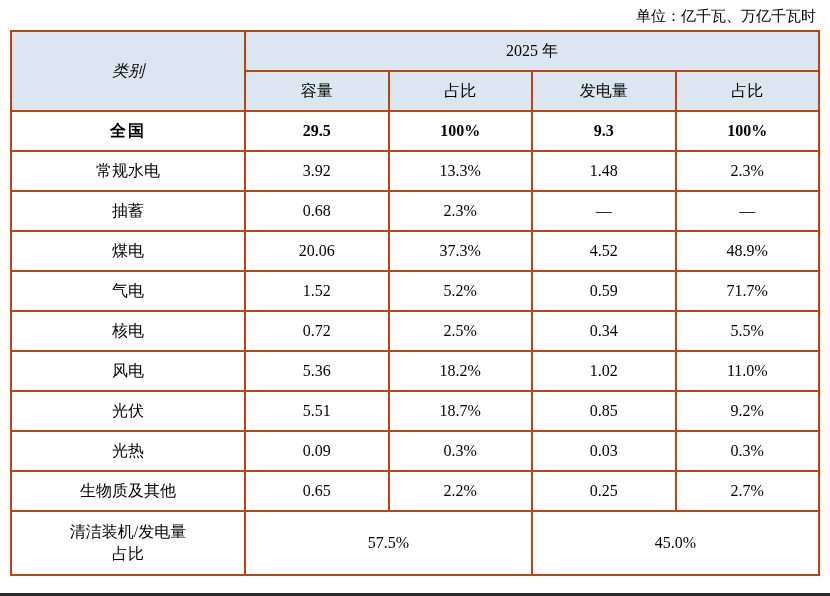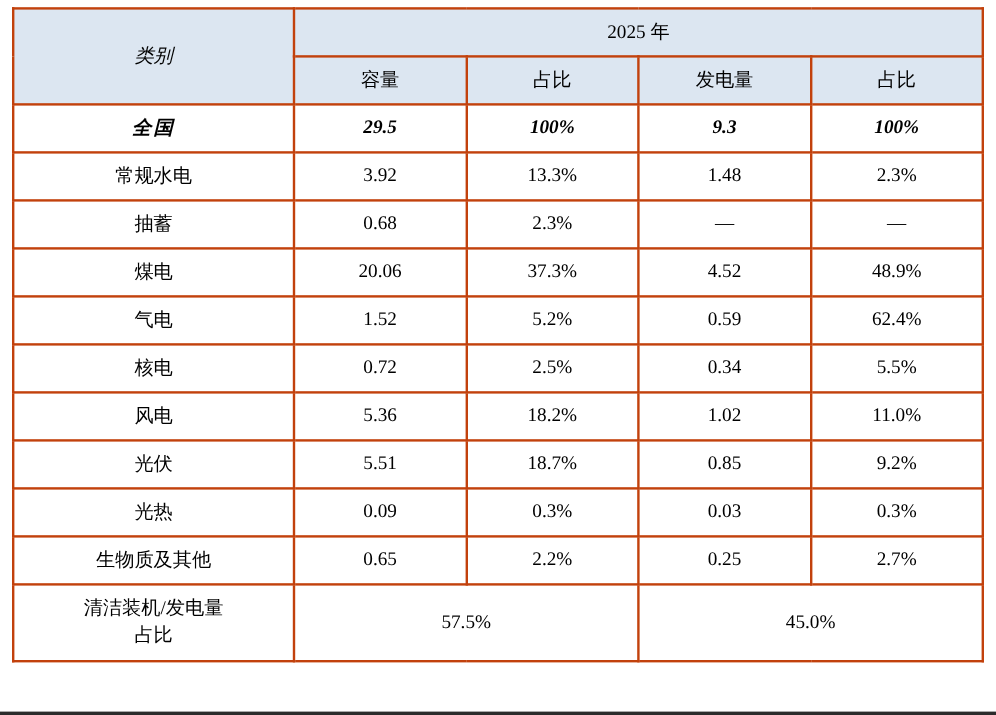--- a/index.html
+++ b/index.html
@@ -60,21 +60,20 @@
   }
   th.sub-head {
     font-size: 16px;
     font-family: Liberation Serif, serif;
   }
   tbody td.label-cell {
     font-size: 16px;
   }
   tbody tr.total-row td {
     font-weight: bold;
-    font-style: italic;
   }
   tbody tr.total-row td.label-cell {
     font-weight: bold;
     letter-spacing: 2px;
   }
   td.wide-cell {
     font-size: 16px;
     margin-top: 19px;
   }
   .two-line {
@@ -90,20 +89,21 @@
     width: 830px;
     height: 3px;
     background: #2b2b2b;
   }
 </style>
 </head>
 <body>
 
 <div class="page">
 
+  <div class="unit-note">单位：亿千瓦、万亿千瓦时</div>
 
   <table class="data-table">
     <thead>
       <tr>
         <th class="category-head" rowspan="2">类别</th>
         <th class="year-head" colspan="4">2025 年</th>
       </tr>
       <tr>
         <th class="sub-head">容量</th>
         <th class="sub-head">占比</th>
@@ -143,21 +143,21 @@
         <td>37.3%</td>
         <td>4.52</td>
         <td>48.9%</td>
       </tr>
 
       <tr>
         <td class="label-cell">气电</td>
         <td>1.52</td>
         <td>5.2%</td>
         <td>0.59</td>
-        <td>62.4%</td>
+        <td>71.7%</td>
       </tr>
 
       <tr>
         <td class="label-cell">核电</td>
         <td>0.72</td>
         <td>2.5%</td>
         <td>0.34</td>
         <td>5.5%</td>
       </tr>
 

